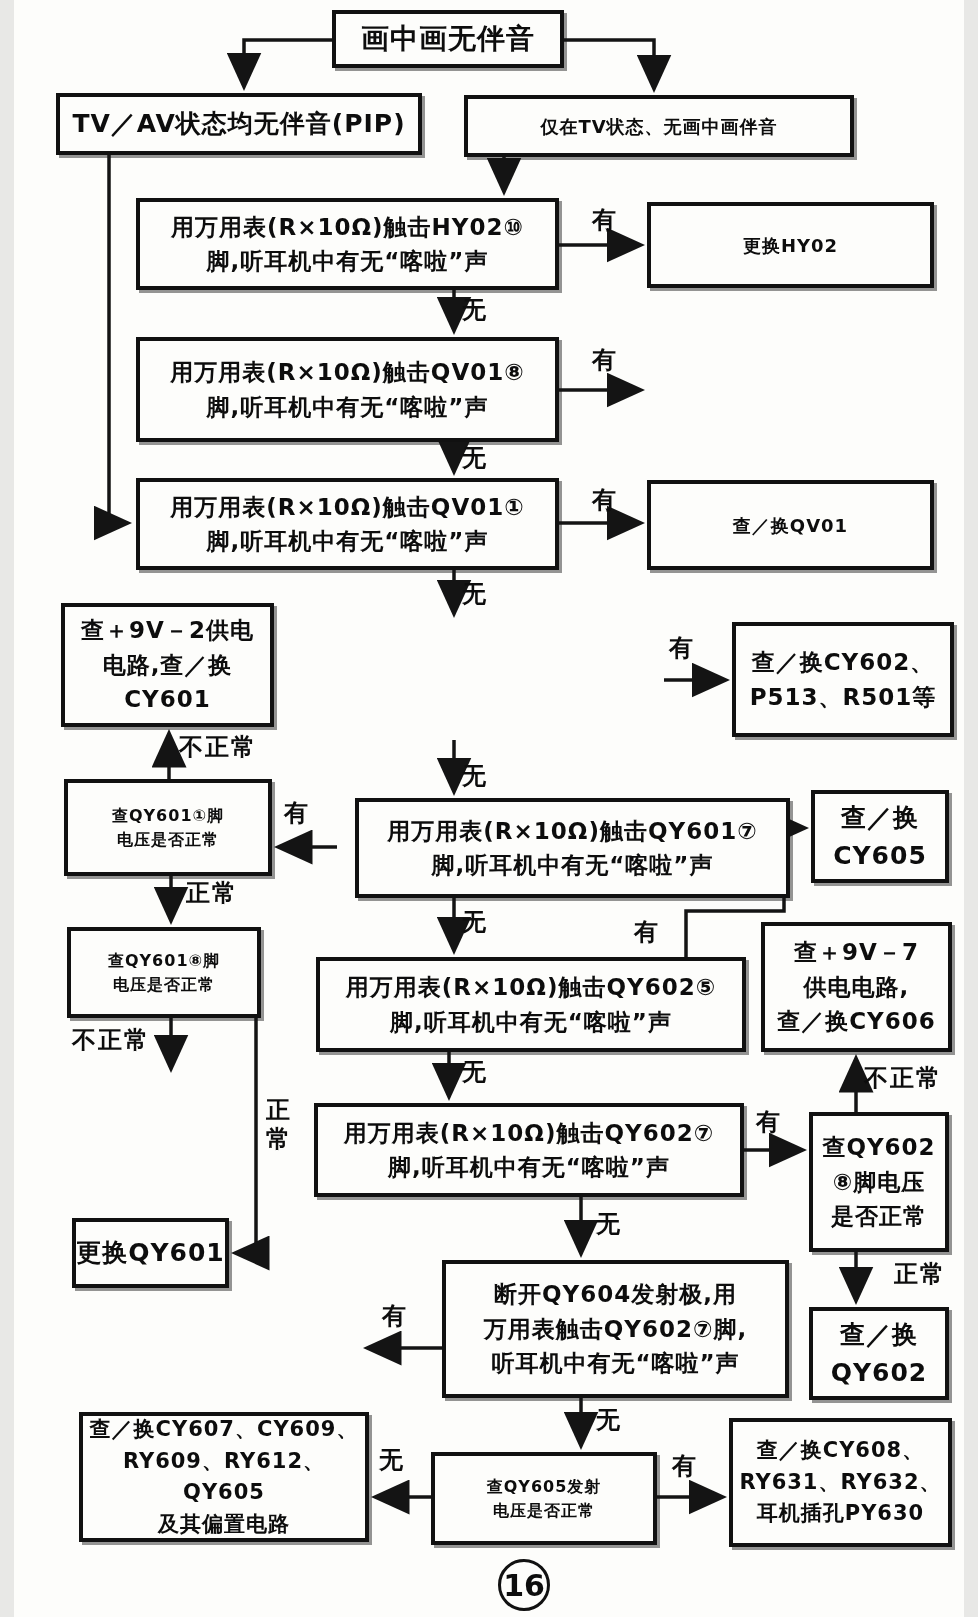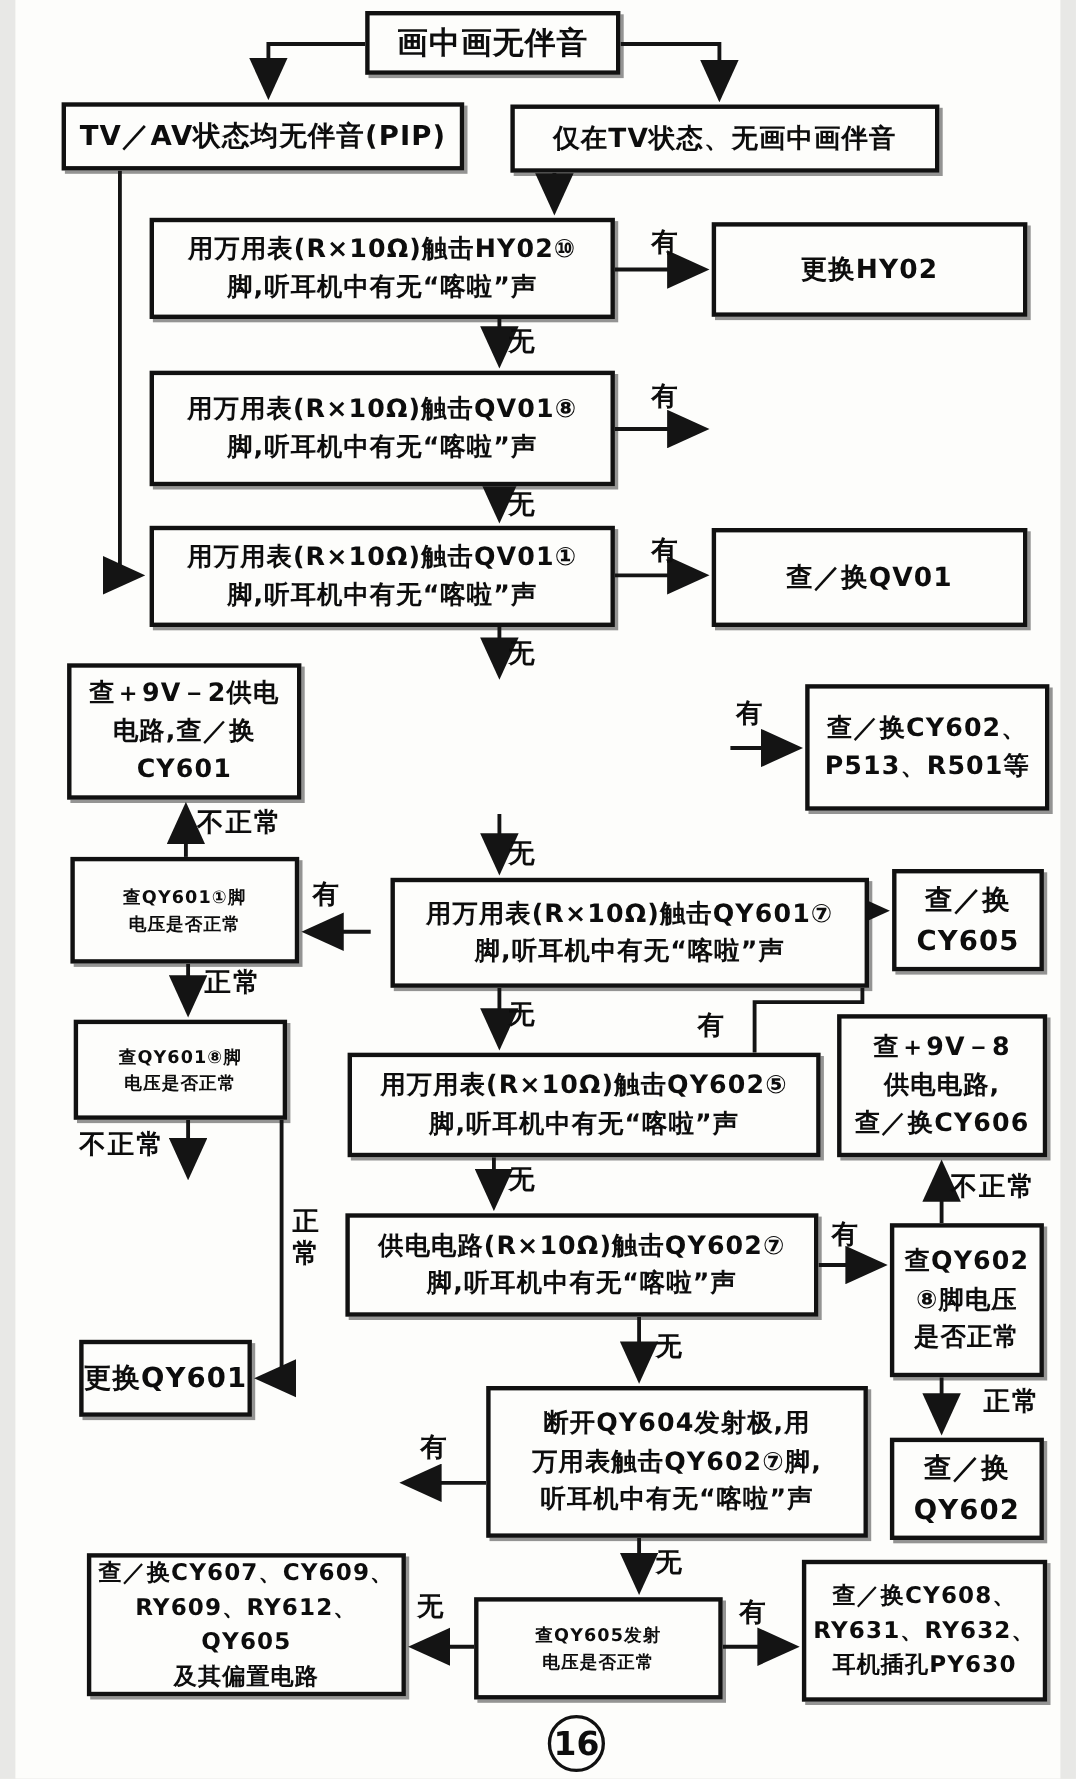--- a/index.html
+++ b/index.html
@@ -19,21 +19,21 @@
     background:#fdfdfb;
     display:flex;align-items:center;justify-content:center;
     text-align:center;
     font-weight:bold;
     white-space:pre-line;
     line-height:1.5;
     letter-spacing:1px;
     box-shadow:3px 3px 0 rgba(20,20,20,.45);
     z-index:2;
   }
-  .fs28{font-size:28px}.fs26{font-size:24px}.fs25{font-size:25px}
+  .fs28{font-size:28px}.fs26{font-size:18px}.fs25{font-size:25px}
   .fs24{font-size:16px}.fs23{font-size:23px}.fs22{font-size:22px}.fs21{font-size:21px}
   .elabel{
     position:absolute;
     font-size:24px;font-weight:bold;
     white-space:pre-line;line-height:1.2;
     letter-spacing:2px;
     z-index:3;
   }
   #edges{position:absolute;left:0;top:0;z-index:1;}
   #pagenum{
@@ -109,27 +109,27 @@
 
   <div class="node fs24" style="left:50px;top:779px;width:208px;height:97px">查QY601①脚
 电压是否正常</div>
   <div class="node fs23" style="left:341px;top:798px;width:435px;height:100px">用万用表(R×10Ω)触击QY601⑦
 脚,听耳机中有无“喀啦”声</div>
   <div class="node fs25" style="left:797px;top:790px;width:138px;height:93px">查／换
 CY605</div>
 
   <div class="node fs23" style="left:302px;top:957px;width:430px;height:95px">用万用表(R×10Ω)触击QY602⑤
 脚,听耳机中有无“喀啦”声</div>
-  <div class="node fs23" style="left:747px;top:922px;width:191px;height:130px">查＋9V－8
+  <div class="node fs23" style="left:747px;top:922px;width:191px;height:130px">查＋9V－7
 供电电路,
 查／换CY606</div>
   <div class="node fs24" style="left:53px;top:927px;width:194px;height:91px">查QY601⑧脚
 电压是否正常</div>
 
-  <div class="node fs23" style="left:300px;top:1103px;width:430px;height:94px">供电电路(R×10Ω)触击QY602⑦
+  <div class="node fs23" style="left:300px;top:1103px;width:430px;height:94px">用万用表(R×10Ω)触击QY602⑦
 脚,听耳机中有无“喀啦”声</div>
   <div class="node fs25" style="left:58px;top:1218px;width:157px;height:70px">更换QY601</div>
   <div class="node fs23" style="left:795px;top:1112px;width:140px;height:140px">查QY602
 ⑧脚电压
 是否正常</div>
 
   <div class="node fs23" style="left:428px;top:1260px;width:347px;height:138px">断开QY604发射极,用
 万用表触击QY602⑦脚,
 听耳机中有无“喀啦”声</div>
   <div class="node fs25" style="left:795px;top:1307px;width:140px;height:93px">查／换

